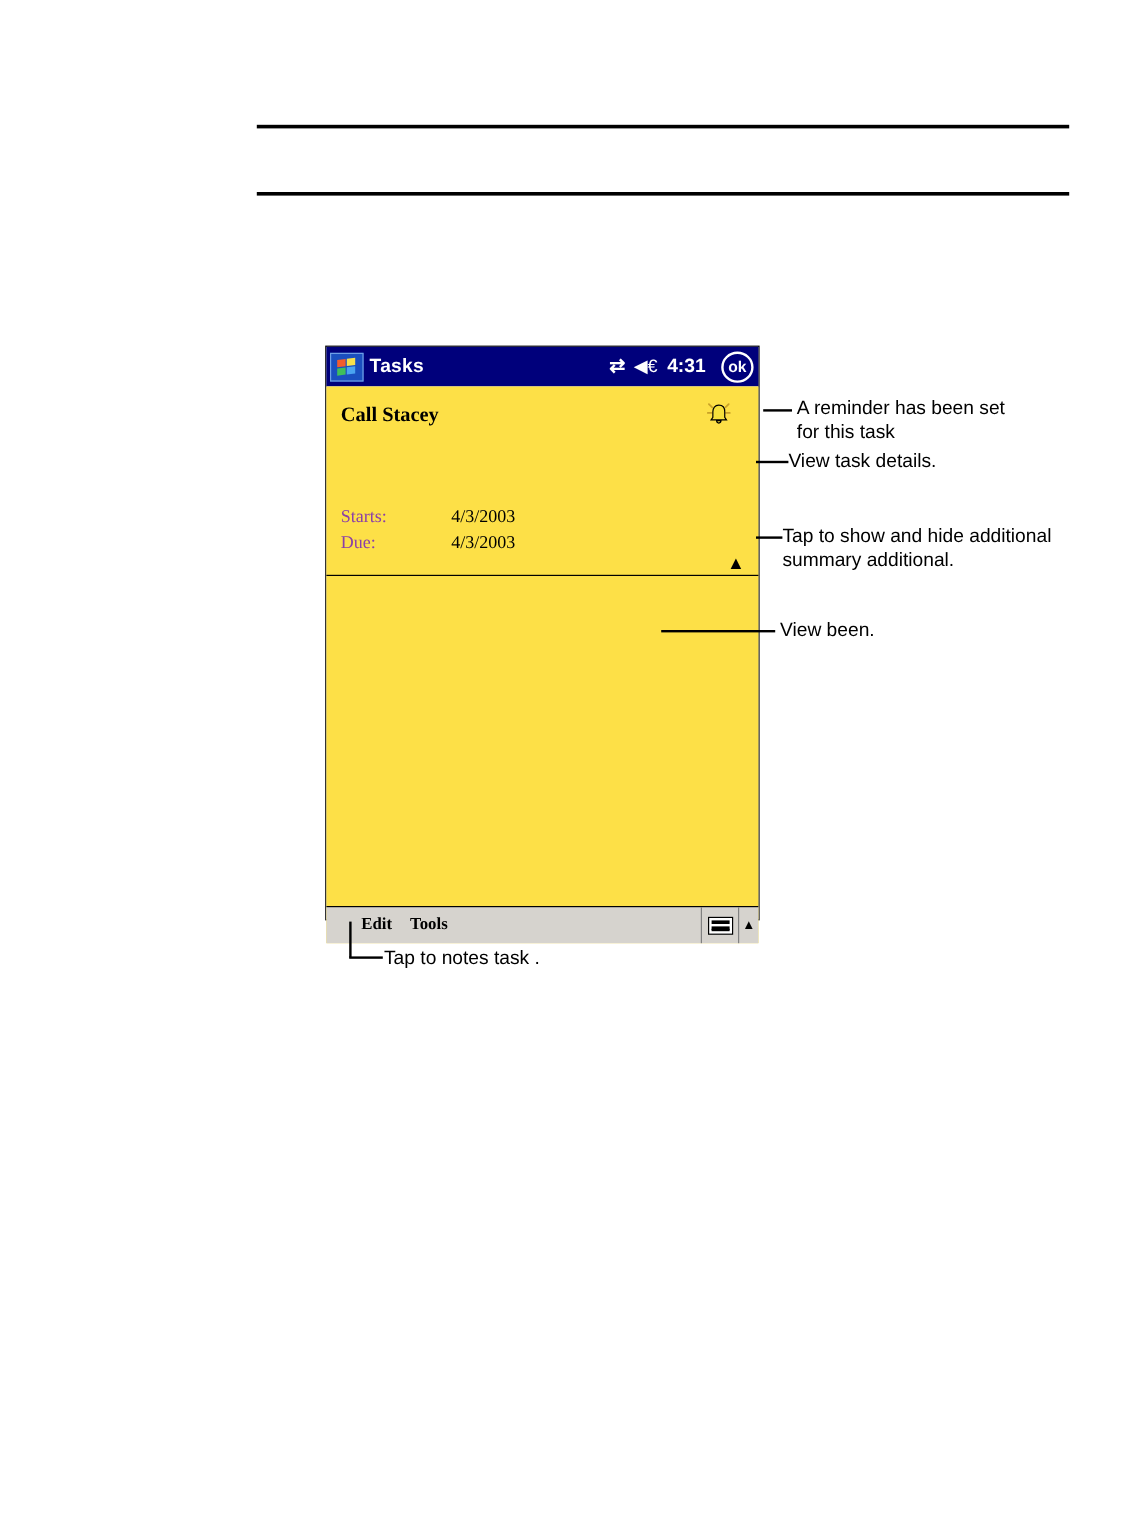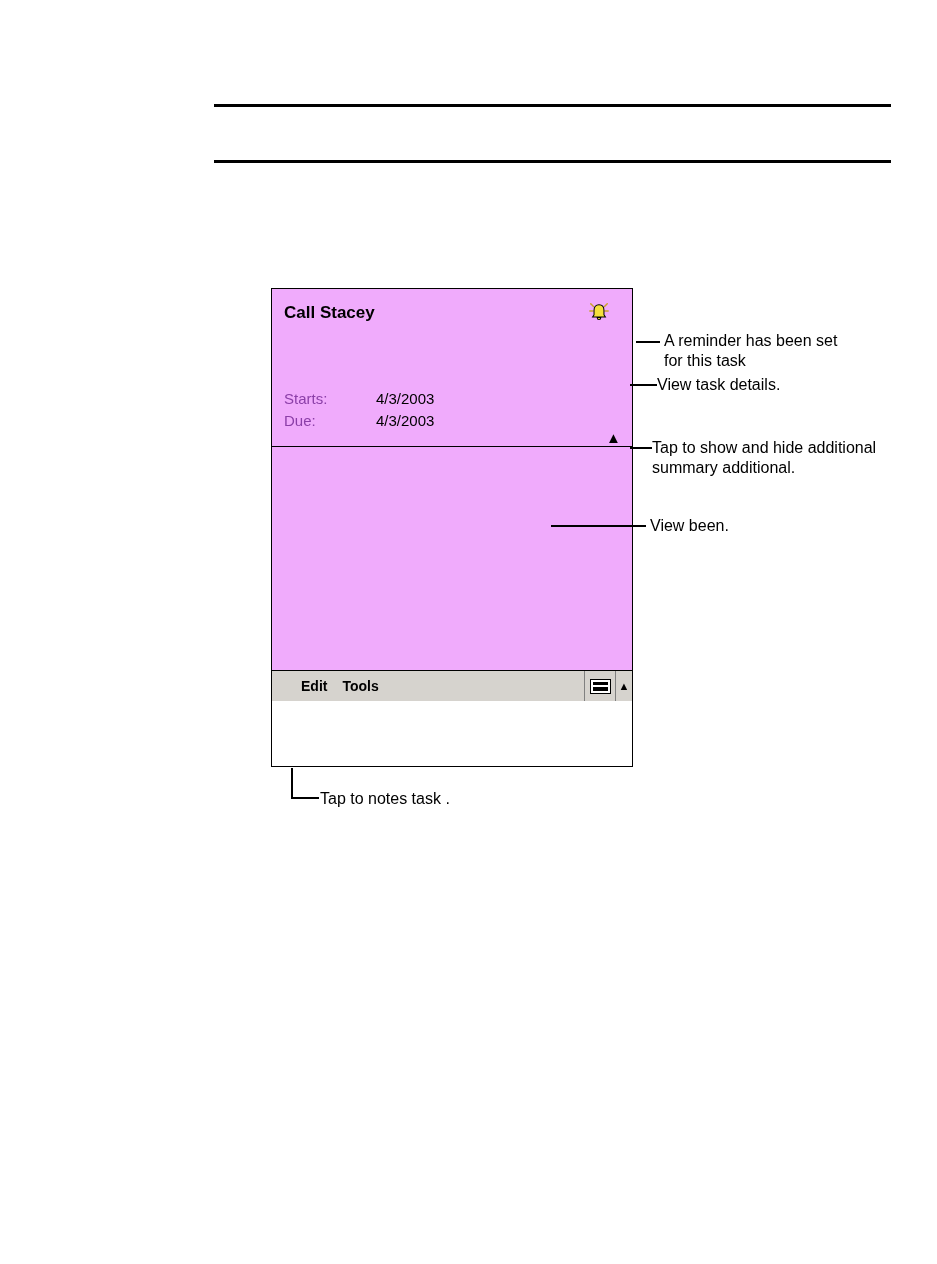--- a/index.html
+++ b/index.html
@@ -113,22 +113,23 @@
     font-weight: bold;
     display: flex;
     align-items: center;
     justify-content: center;
     margin-left: 6px;
     box-sizing: border-box;
   }
 
   .body-area {
     position: relative;
-    height: 412px;
-    background: #f0abfc;
+    height: 464px;
+    background: #fde047;
+    font-family: Liberation Serif, serif;
   }
 
   .task-title {
     position: absolute;
     left: 12px;
     top: 14px;
     font-size: 17px;
     font-weight: bold;
     color: #000000;
   }
@@ -261,20 +262,37 @@
   .leader-v { width: 1.5px; }
 </style>
 </head>
 <body>
 
 <div class="page-rule rule-top"></div>
 <div class="page-rule rule-bottom"></div>
 
 <div class="device">
 
+  <div class="titlebar">
+    <div class="start-btn">
+      <span class="flag">
+        <i></i>
+          <i></i>
+          <i></i>
+          <i></i>
+      </span>
+    </div>
+    <span class="title-text">Tasks</span>
+    <div class="tray">
+      <span class="tray-icon sync-icon">⇄</span>
+      <span class="tray-icon">◀€</span>
+      <span class="clock">4:31</span>
+      <span class="ok-btn">ok</span>
+    </div>
+  </div>
 
   <div class="body-area">
 
     <div class="task-title">Call Stacey</div>
 
     <svg class="bell" viewBox="0 0 24 24">
       <g stroke="#c9a227" stroke-width="1.6" stroke-linecap="round">
         <line x1="3" y1="3" x2="6" y2="6"></line>
         <line x1="21" y1="3" x2="18" y2="6"></line>
         <line x1="2" y1="11" x2="5.5" y2="11"></line>

